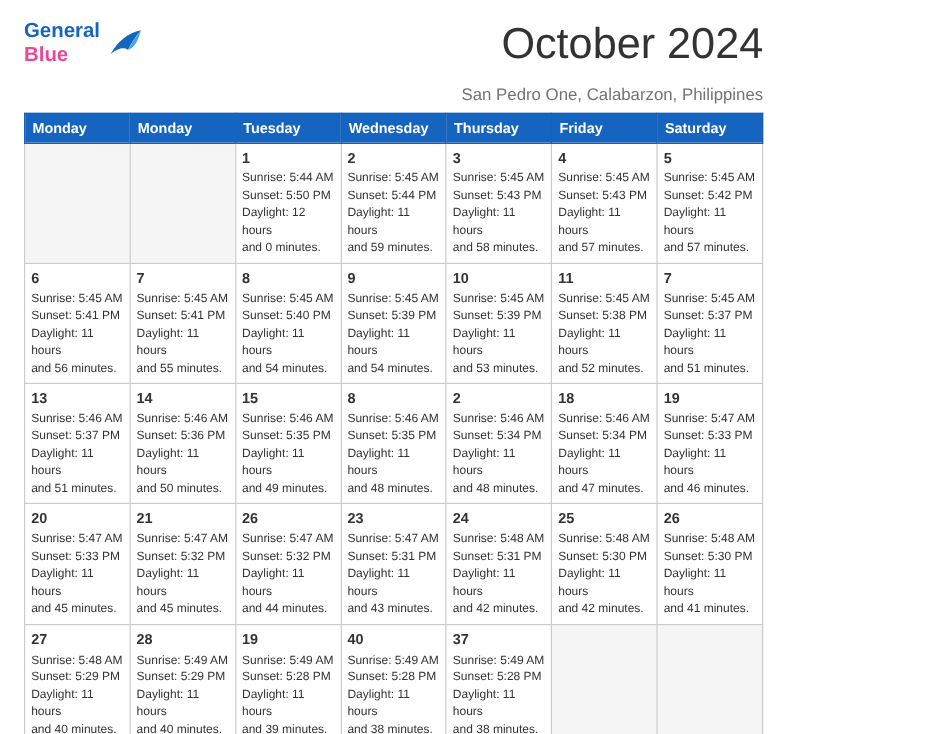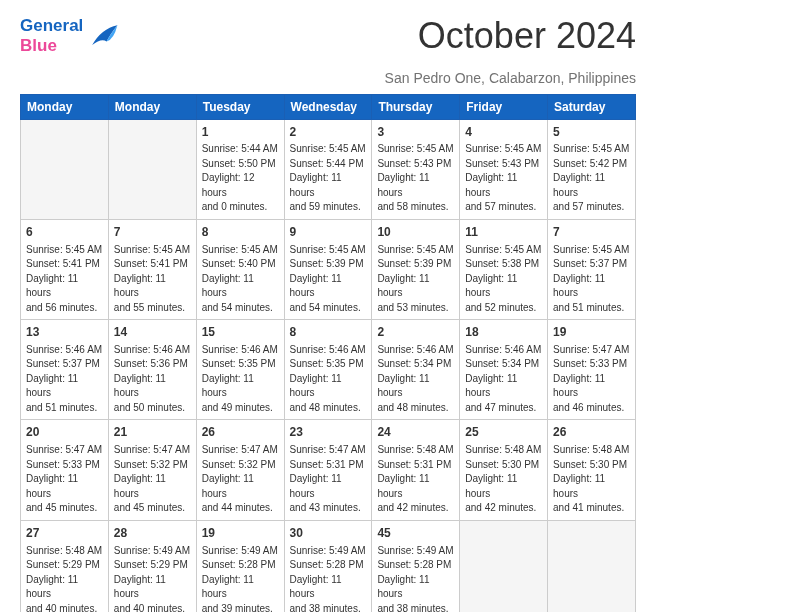--- a/index.html
+++ b/index.html
@@ -332,28 +332,28 @@
 and 40 minutes.</div>
           </td>
           <td>
             <span class="day-num">19</span>
             <div class="day-info" style="white-space: pre-line;">Sunrise: 5:49 AM
 Sunset: 5:28 PM
 Daylight: 11 hours
 and 39 minutes.</div>
           </td>
           <td>
-            <span class="day-num">30</span>
+            <span class="day-num">40</span>
             <div class="day-info" style="white-space: pre-line;">Sunrise: 5:49 AM
 Sunset: 5:28 PM
 Daylight: 11 hours
 and 38 minutes.</div>
           </td>
           <td>
-            <span class="day-num">45</span>
+            <span class="day-num">37</span>
             <div class="day-info" style="white-space: pre-line;">Sunrise: 5:49 AM
 Sunset: 5:28 PM
 Daylight: 11 hours
 and 38 minutes.</div>
           </td>
           <td class="empty"></td>
           <td class="empty"></td>
         </tr>
       </tbody>
   </table>

